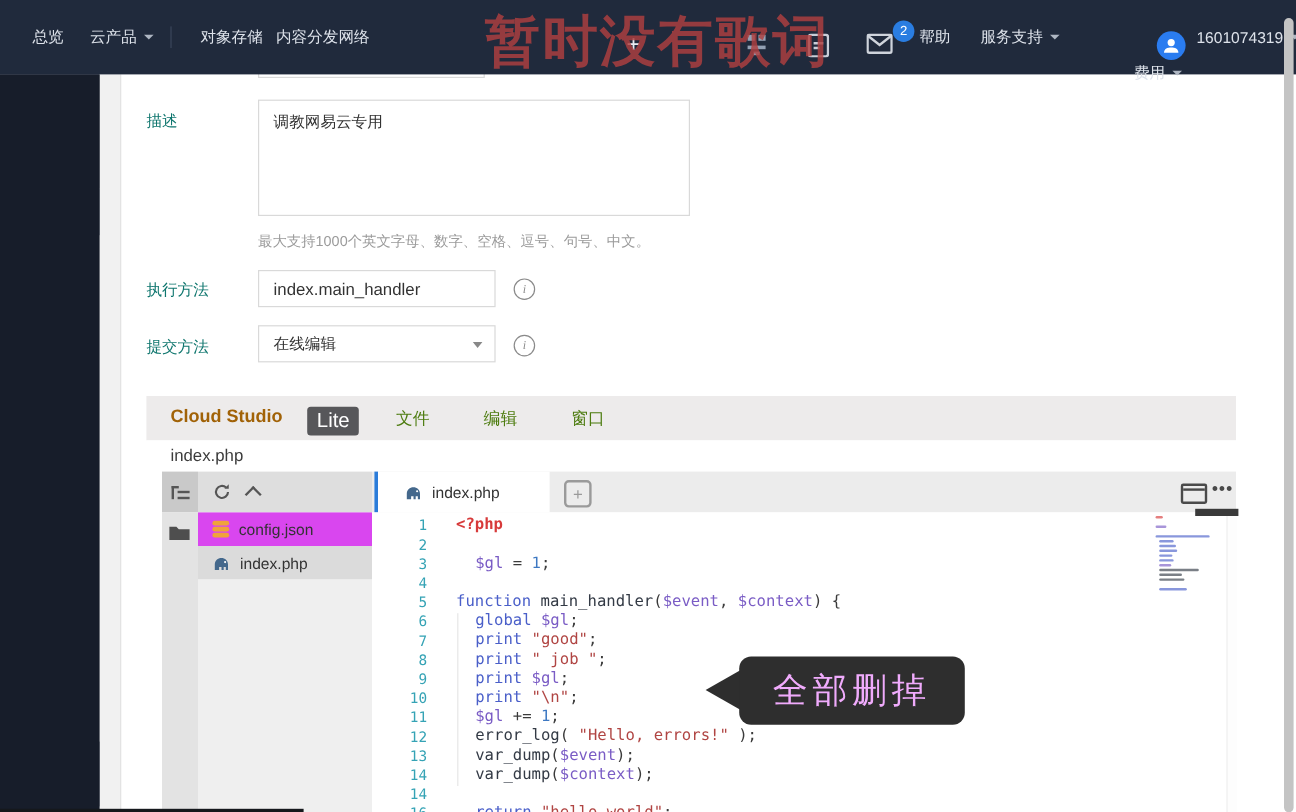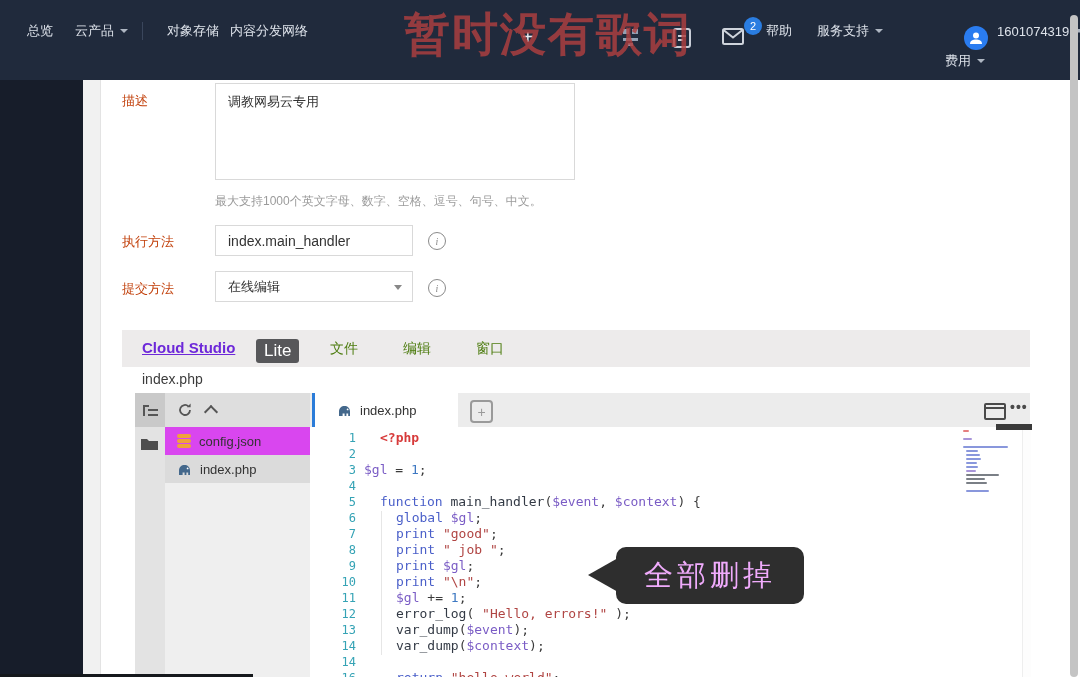--- a/index.html
+++ b/index.html
@@ -1,53 +1,53 @@
 <!DOCTYPE html>
 <html><head>
 <meta charset="utf-8">
 <style>
   html,body{margin:0;padding:0;}
   body{font-family:"Liberation Sans","DejaVu Sans",sans-serif;}
   #stage{position:relative;width:1080px;height:677px;overflow:hidden;background:#fff;}
   .abs{position:absolute;}
 
   
-  .topbar{left:0;top:0;width:1080px;height:80px;background:#202a3c;z-index:20;}
+  .topbar{left:0;top:0;width:1080px;height:62px;background:#202a3c;z-index:20;}
   .tb-item{position:absolute;top:0;height:62px;display:flex;align-items:center;color:#dde2ea;font-size:13px;cursor:pointer;}
   .caret-down{width:0;height:0;border-left:4px solid transparent;border-right:4px solid transparent;border-top:4px solid #aeb6c2;margin-left:6px;}
   .tb-divider{position:absolute;left:142px;top:22px;width:1px;height:18px;background:#3a465c;}
   .watermark{position:absolute;left:404px;top:4px;font-size:46px;font-weight:700;letter-spacing:2px;color:rgba(176,64,64,0.82);z-index:26;white-space:nowrap;}
   .badge{position:absolute;left:744px;top:17px;width:18px;height:18px;border-radius:50%;background:#2a7de1;color:#fff;font-size:11px;display:flex;align-items:center;justify-content:center;z-index:21;}
   .avatar{position:absolute;left:964px;top:26px;width:24px;height:24px;border-radius:50%;background:#2a7cf0;display:flex;align-items:center;justify-content:center;}
   .plus-glyph{position:absolute;left:522px;top:26px;color:#e8ecf2;font-size:20px;font-weight:300;}
   .scan-icon{position:absolute;left:623px;top:29px;width:15px;height:17px;}
   .scan-icon i{position:absolute;background:#93a0b4;width:6px;height:5px;}
 
   
   .sidebar{left:0;top:62px;width:83px;height:615px;background:#171d2a;z-index:5;}
   .sb-top{left:0;top:62px;width:83px;height:95px;background:#1e2534;}
   .sb-active{left:0;top:157px;width:83px;height:39px;background:#2c374e;}
   .sb-bottom{left:0;top:618px;width:83px;height:54px;background:#2a3448;}
   .gutter{left:83px;top:62px;width:17px;height:615px;background:#f1f1f1;border-right:1px solid #e3e3e3;}
   .page-scrollbar{left:1070px;top:15px;width:8px;height:662px;border-radius:4px;background:#c4c4c4;z-index:30;}
   .bottom-strip{left:0;top:674px;width:253px;height:3px;background:#15181c;z-index:18;}
 
   
-  .form-label{color:#c2410c;font-size:13px;}
+  .form-label{color:#0f766e;font-size:13px;}
   .cutoff-box{left:215px;top:50px;width:187px;height:13px;border:1px solid #d9d9d9;background:#fff;z-index:4;}
   .desc-area{left:215px;top:83px;width:360px;height:97px;border:1px solid #d9d9d9;background:#fff;font-size:13px;color:#333;padding:9px 12px;box-sizing:border-box;resize:none;font-family:inherit;outline:none;}
   .hint{left:215px;top:193px;font-size:12px;color:#9b9b9b;}
   .text-input{left:215px;top:225px;width:198px;height:31px;border:1px solid #d9d9d9;background:#fff;font-size:14px;color:#333;padding:0 12px;box-sizing:border-box;font-family:inherit;outline:none;}
   .select-box{left:215px;top:271px;width:198px;height:31px;border:1px solid #d9d9d9;background:#fff;display:flex;align-items:center;font-size:13px;color:#333;padding:0 12px;box-sizing:border-box;cursor:pointer;}
   .select-caret{position:absolute;right:10px;top:13px;width:0;height:0;border-left:4px solid transparent;border-right:4px solid transparent;border-top:5px solid #888;}
   .info-icon{width:16px;height:16px;border:1px solid #8a8a8a;border-radius:50%;color:#8a8a8a;font-size:10px;font-style:italic;font-family:"Liberation Serif",serif;display:flex;align-items:center;justify-content:center;cursor:pointer;}
 
   
   .ide-header{left:122px;top:330px;width:908px;height:37px;background:#edebeb;z-index:6;}
-  .ide-title{position:absolute;left:20px;top:9px;font-size:15px;font-weight:700;color:#6d28d9;text-decoration:underline;}
+  .ide-title{position:absolute;left:20px;top:9px;font-size:15px;font-weight:700;color:#a16207;}
   .lite-badge{position:absolute;left:134px;top:9px;background:#57575a;color:#fff;font-size:17px;padding:2px 8px;border-radius:3px;}
   .ide-menu{position:absolute;top:10px;font-size:14px;color:#4d7c0f;cursor:pointer;}
   .ide-pathbar{left:122px;top:367px;width:908px;height:26px;background:#fff;z-index:6;}
   .ide-path{position:absolute;left:20px;top:4px;font-size:14px;color:#3c3c3c;}
 
   .icon-strip-top{left:135px;top:393px;width:30px;height:34px;background:#c9c9c9;display:flex;align-items:center;justify-content:center;z-index:6;}
   .icon-strip{left:135px;top:427px;width:30px;height:250px;background:#e3e3e3;z-index:6;}
   .explorer-toolbar{left:165px;top:393px;width:145px;height:34px;background:#dedede;display:flex;align-items:center;gap:14px;padding-left:13px;box-sizing:border-box;z-index:6;}
   .file-row{left:165px;width:145px;height:28px;display:flex;align-items:center;gap:8px;padding-left:12px;box-sizing:border-box;font-size:13px;color:#333;cursor:pointer;z-index:6;}
   .explorer-rest{left:165px;top:483px;width:145px;height:194px;background:#efefef;z-index:6;}
@@ -168,21 +168,21 @@
     </div>
     <div class="tab-plus">+</div>
     <div class="panel-icon"></div>
     <div class="more-dots">•••</div>
   </div>
 
   <div class="abs code-area">
     <div>
         <div class="cl"><span class="ln" style="color: rgb(53, 163, 181);">1</span><span class="lc" style="padding-left: 24px;"><span class="tk-tag" style="color: rgb(215, 58, 58);">&lt;?php</span></span></div>
         <div class="cl"><span class="ln" style="color: rgb(53, 163, 181);">2</span><span class="lc" style="padding-left: 24px;"></span></div>
-        <div class="cl"><span class="ln" style="color: rgb(53, 163, 181);">3</span><span class="lc" style="padding-left: 8px;"><span class="tk-var" style="color: rgb(122, 92, 197);">$gl</span><span class="tk-op" style="color: rgb(59, 59, 59);"> = </span><span class="tk-num" style="color: rgb(61, 120, 194);">1</span><span class="tk-pln" style="color: rgb(59, 59, 59);">;</span></span></div>
+        <div class="cl"><span class="ln" style="color: rgb(53, 163, 181);">3</span><span class="lc" style="padding-left: 40px;"><span class="tk-var" style="color: rgb(122, 92, 197);">$gl</span><span class="tk-op" style="color: rgb(59, 59, 59);"> = </span><span class="tk-num" style="color: rgb(61, 120, 194);">1</span><span class="tk-pln" style="color: rgb(59, 59, 59);">;</span></span></div>
         <div class="cl"><span class="ln" style="color: rgb(53, 163, 181);">4</span><span class="lc" style="padding-left: 24px;"></span></div>
         <div class="cl"><span class="ln" style="color: rgb(53, 163, 181);">5</span><span class="lc" style="padding-left: 24px;"><span class="tk-kw" style="color: rgb(74, 95, 201);">function</span><span class="tk-pln" style="color: rgb(59, 59, 59);"> </span><span class="tk-fn" style="color: rgb(51, 58, 69);">main_handler</span><span class="tk-pln" style="color: rgb(59, 59, 59);">(</span><span class="tk-var" style="color: rgb(122, 92, 197);">$event</span><span class="tk-pln" style="color: rgb(59, 59, 59);">, </span><span class="tk-var" style="color: rgb(122, 92, 197);">$context</span><span class="tk-pln" style="color: rgb(59, 59, 59);">) {</span></span></div>
         <div class="cl"><span class="ln" style="color: rgb(53, 163, 181);">6</span><span class="lc" style="padding-left: 40px;"><span class="tk-kw" style="color: rgb(74, 95, 201);">global</span><span class="tk-pln" style="color: rgb(59, 59, 59);"> </span><span class="tk-var" style="color: rgb(122, 92, 197);">$gl</span><span class="tk-pln" style="color: rgb(59, 59, 59);">;</span></span></div>
         <div class="cl"><span class="ln" style="color: rgb(53, 163, 181);">7</span><span class="lc" style="padding-left: 40px;"><span class="tk-kw" style="color: rgb(74, 95, 201);">print</span><span class="tk-pln" style="color: rgb(59, 59, 59);"> </span><span class="tk-str" style="color: rgb(176, 69, 67);">"good"</span><span class="tk-pln" style="color: rgb(59, 59, 59);">;</span></span></div>
         <div class="cl"><span class="ln" style="color: rgb(53, 163, 181);">8</span><span class="lc" style="padding-left: 40px;"><span class="tk-kw" style="color: rgb(74, 95, 201);">print</span><span class="tk-pln" style="color: rgb(59, 59, 59);"> </span><span class="tk-str" style="color: rgb(176, 69, 67);">" job "</span><span class="tk-pln" style="color: rgb(59, 59, 59);">;</span></span></div>
         <div class="cl"><span class="ln" style="color: rgb(53, 163, 181);">9</span><span class="lc" style="padding-left: 40px;"><span class="tk-kw" style="color: rgb(74, 95, 201);">print</span><span class="tk-pln" style="color: rgb(59, 59, 59);"> </span><span class="tk-var" style="color: rgb(122, 92, 197);">$gl</span><span class="tk-pln" style="color: rgb(59, 59, 59);">;</span></span></div>
         <div class="cl"><span class="ln" style="color: rgb(53, 163, 181);">10</span><span class="lc" style="padding-left: 40px;"><span class="tk-kw" style="color: rgb(74, 95, 201);">print</span><span class="tk-pln" style="color: rgb(59, 59, 59);"> </span><span class="tk-str" style="color: rgb(176, 69, 67);">"\n"</span><span class="tk-pln" style="color: rgb(59, 59, 59);">;</span></span></div>
         <div class="cl"><span class="ln" style="color: rgb(53, 163, 181);">11</span><span class="lc" style="padding-left: 40px;"><span class="tk-var" style="color: rgb(122, 92, 197);">$gl</span><span class="tk-op" style="color: rgb(59, 59, 59);"> += </span><span class="tk-num" style="color: rgb(61, 120, 194);">1</span><span class="tk-pln" style="color: rgb(59, 59, 59);">;</span></span></div>
         <div class="cl"><span class="ln" style="color: rgb(53, 163, 181);">12</span><span class="lc" style="padding-left: 40px;"><span class="tk-fn" style="color: rgb(51, 58, 69);">error_log</span><span class="tk-pln" style="color: rgb(59, 59, 59);">( </span><span class="tk-str" style="color: rgb(176, 69, 67);">"Hello, errors!"</span><span class="tk-pln" style="color: rgb(59, 59, 59);"> );</span></span></div>
         <div class="cl"><span class="ln" style="color: rgb(53, 163, 181);">13</span><span class="lc" style="padding-left: 40px;"><span class="tk-fn" style="color: rgb(51, 58, 69);">var_dump</span><span class="tk-pln" style="color: rgb(59, 59, 59);">(</span><span class="tk-var" style="color: rgb(122, 92, 197);">$event</span><span class="tk-pln" style="color: rgb(59, 59, 59);">);</span></span></div>

